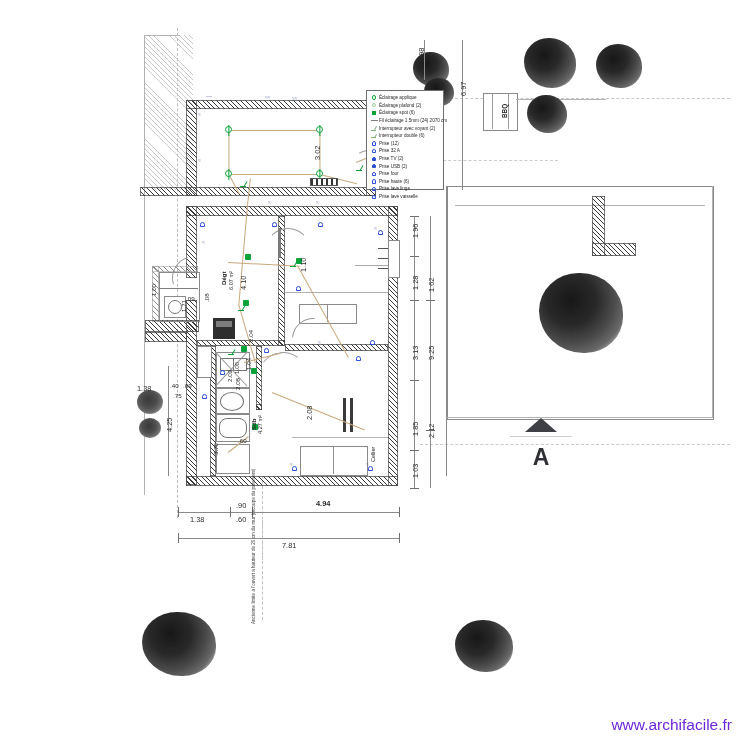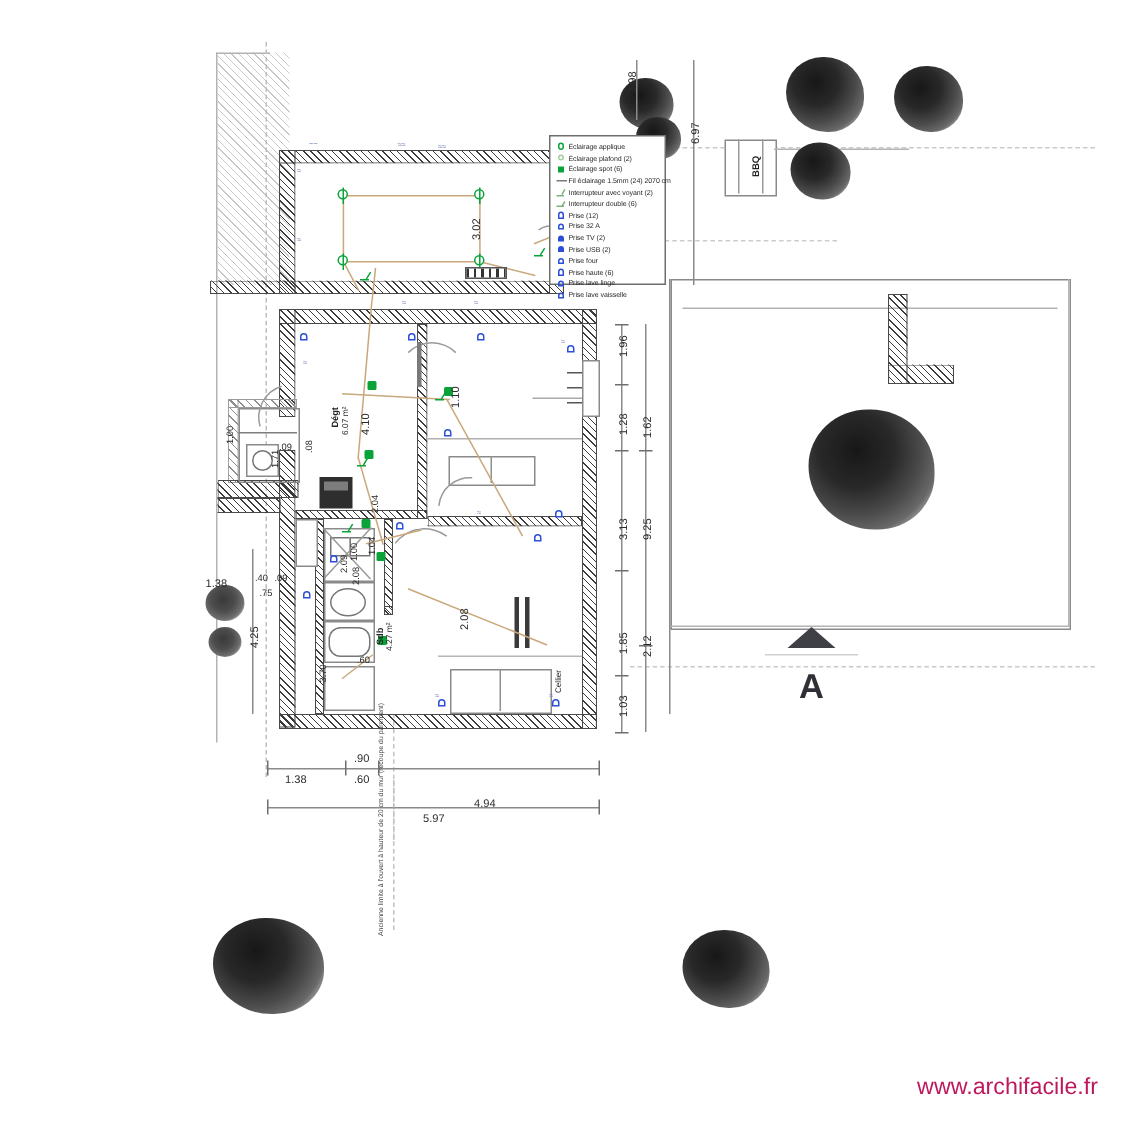--- a/index.html
+++ b/index.html
@@ -106,21 +106,21 @@
   
   #northwrap{position:absolute;text-align:center;}
   .narrow{width:0;height:0;border-left:16px solid transparent;
           border-right:16px solid transparent;border-bottom:14px solid #3f3f46;
           margin:0 auto;}
   .nletter{font-size:23px;font-weight:bold;color:#2f2f36;
            font-family:"Liberation Sans",sans-serif;line-height:1;margin-top:9px;}
   #northwrap .dash{width:62px;height:1px;background:#cfcfcf;margin:4px auto 0;}
 
   
-  #wm{position:absolute;right:18px;bottom:16px;font-size:15.5px;color:#be185d;
+  #wm{position:absolute;right:18px;bottom:16px;font-size:15.5px;color:#6d28d9;
       font-family:"Liberation Sans",sans-serif;}
 
   
   .swing{position:absolute;border:0.7px solid #9a9a9a;border-radius:50%;
          border-color:#9a9a9a transparent transparent transparent;}
   .doorleaf{position:absolute;background:#7a7a7a;}
 
   
   .fix{position:absolute;border:0.7px solid #767676;background:#fff;}
   .fixr{position:absolute;border:0.7px solid #767676;background:#fff;border-radius:50%;}
@@ -366,22 +366,22 @@
   <div class="tick abs" style="left:178px;top:507px;width:1px;height:10px;"></div>
   <div class="tick abs" style="left:230px;top:507px;width:1px;height:10px;"></div>
   <div class="tick abs" style="left:252px;top:507px;width:1px;height:10px;"></div>
   <div class="tick abs" style="left:399px;top:507px;width:1px;height:10px;"></div>
   <div class="tick abs" style="left:178px;top:533px;width:1px;height:10px;"></div>
   <div class="tick abs" style="left:399px;top:533px;width:1px;height:10px;"></div>
 
   <div class="t dim" style="left:190px;top:516px;">1.38</div>
   <div class="t dim" style="left:236px;top:516px;">.60</div>
   <div class="t dim" style="left:236px;top:502px;">.90</div>
-  <div class="t dim" style="left:316px;top:532px;">4.94</div>
-  <div class="t dim" style="left:282px;top:542px;">5.97</div>
+  <div class="t dim" style="left:316px;top:500px;font-weight:bold;">4.94</div>
+  <div class="t dim" style="left:282px;top:542px;">7.81</div>
 
   <div class="t dim rot90" style="left:418px;top:62px;">3.98</div>
   <div class="dimlineV" style="left:424px;top:40px;height:40px;"></div>
 
   <div class="t rot90" style="left:252px;top:624px;font-size:4.6px;color:#3a3a3a;max-width:none;">Ancienne limite à l'ouvert à hauteur de 20 cm du mur (recoupe du parement)</div>
   <div class="abs" style="left:262px;top:520px;width:0;height:100px;border-left:1px dashed #c0c0c0;"></div>
 
   <div id="legend" style="left:366px;top:90px;width:78px;height:100px;">
     <div class="lrow">
       <span class="lsym">

